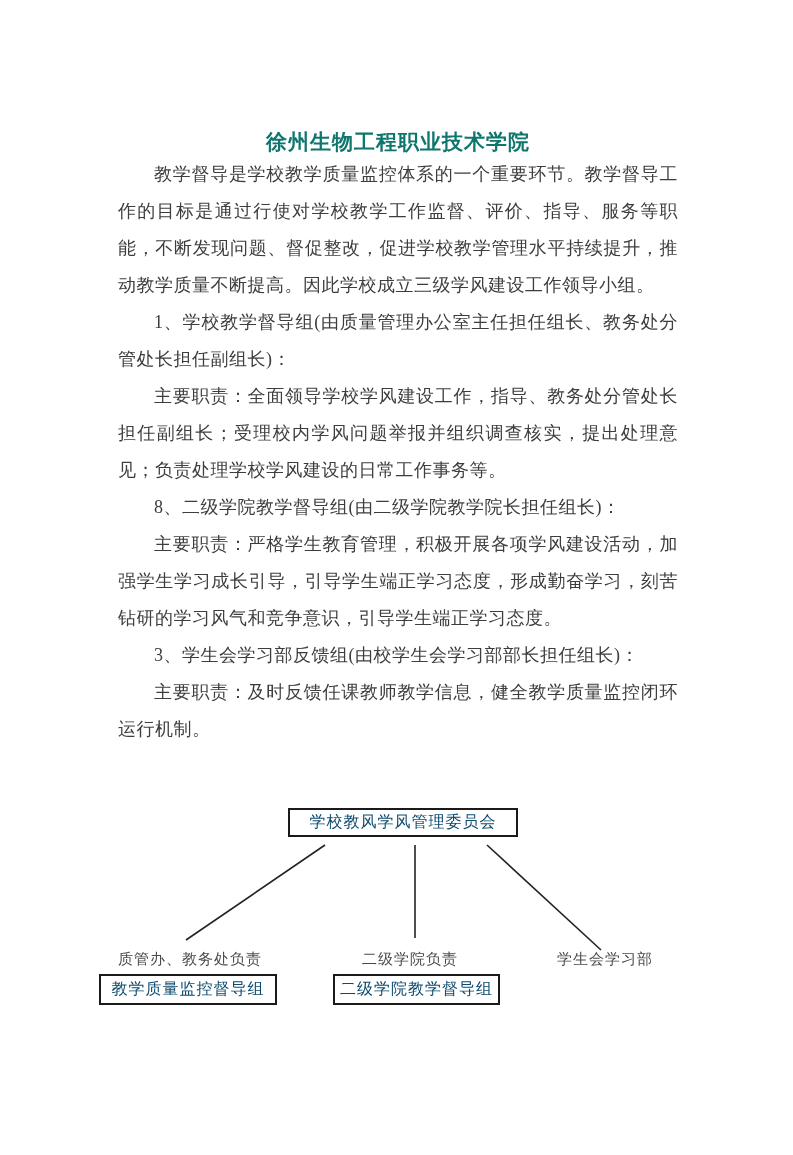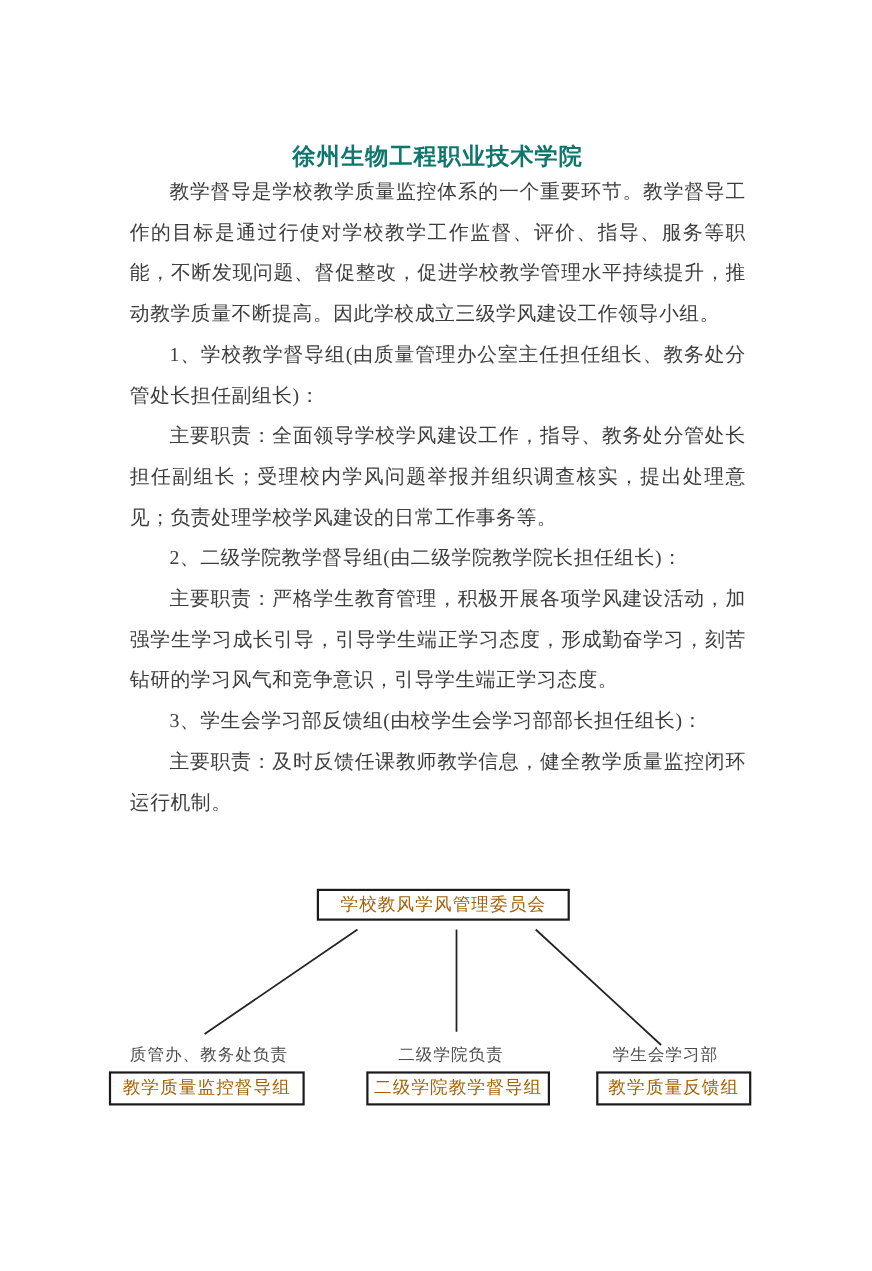--- a/index.html
+++ b/index.html
@@ -58,21 +58,21 @@
   }
   .chart-box {
     position: absolute;
     box-sizing: border-box;
     border: 2px solid #1a1a1a;
     background: #ffffff;
     display: flex;
     align-items: center;
     justify-content: center;
     font-size: 16px;
-    color: #a16207;
+    color: #0c4a6e;
     letter-spacing: 1px;
     pointer-events: auto;
   }
   .root-box {
     left: 288px; top: 808px;
     width: 230px; height: 29px;
   }
   .leaf-box { height: 31px; }
   .box-1 { left: 99px;  top: 974px; width: 178px; }
   .box-2 { left: 333px; top: 974px; width: 167px; }
@@ -103,21 +103,21 @@
 
 <div class="page">
 
   <div class="text-block">
     <h1 class="doc-title">徐州生物工程职业技术学院</h1>
 
     <div class="body-text">
       <p>教学督导是学校教学质量监控体系的一个重要环节。教学督导工作的目标是通过行使对学校教学工作监督、评价、指导、服务等职能，不断发现问题、督促整改，促进学校教学管理水平持续提升，推动教学质量不断提高。因此学校成立三级学风建设工作领导小组。</p>
       <p>1、学校教学督导组(由质量管理办公室主任担任组长、教务处分管处长担任副组长)：</p>
       <p>主要职责：全面领导学校学风建设工作，指导、教务处分管处长担任副组长；受理校内学风问题举报并组织调查核实，提出处理意见；负责处理学校学风建设的日常工作事务等。</p>
-      <p>2、二级学院教学督导组(由二级学院教学院长担任组长)：</p>
+      <p>8、二级学院教学督导组(由二级学院教学院长担任组长)：</p>
       <p>主要职责：严格学生教育管理，积极开展各项学风建设活动，加强学生学习成长引导，引导学生端正学习态度，形成勤奋学习，刻苦钻研的学习风气和竞争意识，引导学生端正学习态度。</p>
       <p>3、学生会学习部反馈组(由校学生会学习部部长担任组长)：</p>
       <p>主要职责：及时反馈任课教师教学信息，健全教学质量监控闭环运行机制。</p>
     </div>
   </div>
 
   <div class="org-chart-layer">
 
     <svg class="connector-svg" viewBox="0 0 793 1155" xmlns="http://www.w3.org/2000/svg" aria-hidden="true">
       <line x1="325" y1="845" x2="186" y2="940"></line>
@@ -126,16 +126,15 @@
     </svg>
 
     <div class="chart-box root-box">学校教风学风管理委员会</div>
 
     <div class="branch-label label-1">质管办、教务处负责</div>
     <div class="branch-label label-2">二级学院负责</div>
     <div class="branch-label label-3">学生会学习部</div>
 
     <div class="chart-box leaf-box box-2">二级学院教学督导组</div>
     <div class="chart-box leaf-box box-1">教学质量监控督导组</div>
-    <div class="chart-box leaf-box box-3">教学质量反馈组</div>
   </div>
 
 </div>
 
 </body></html>

